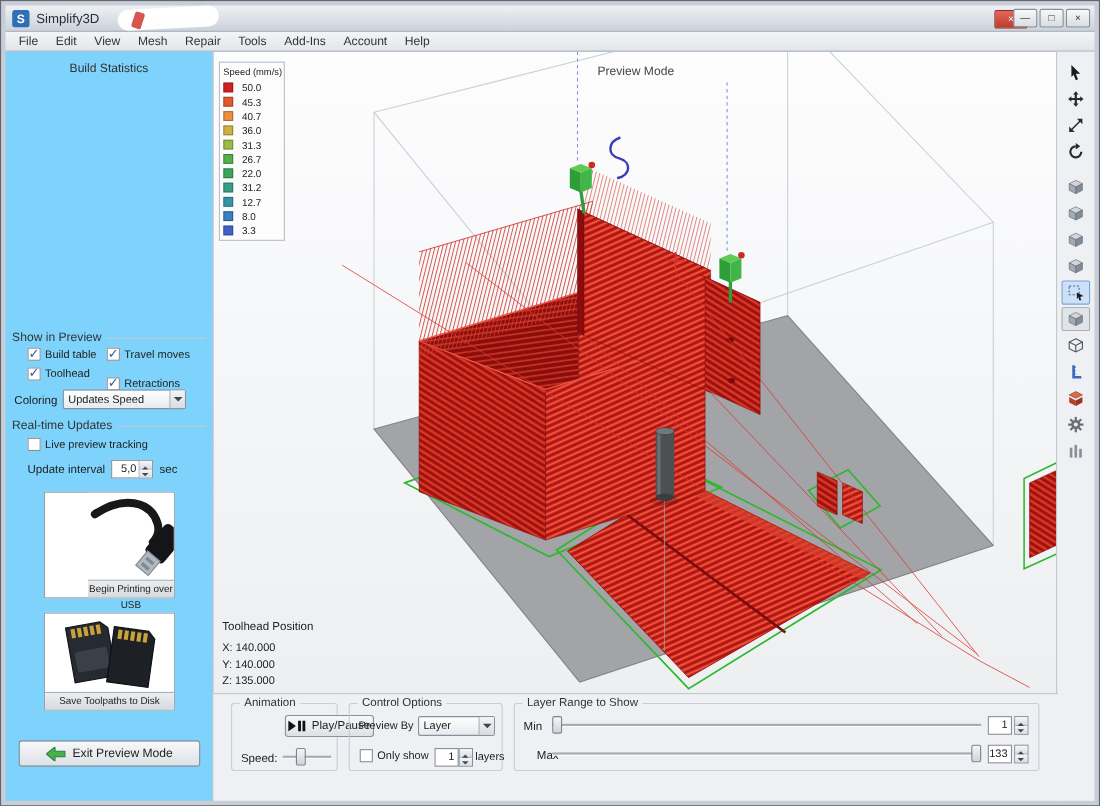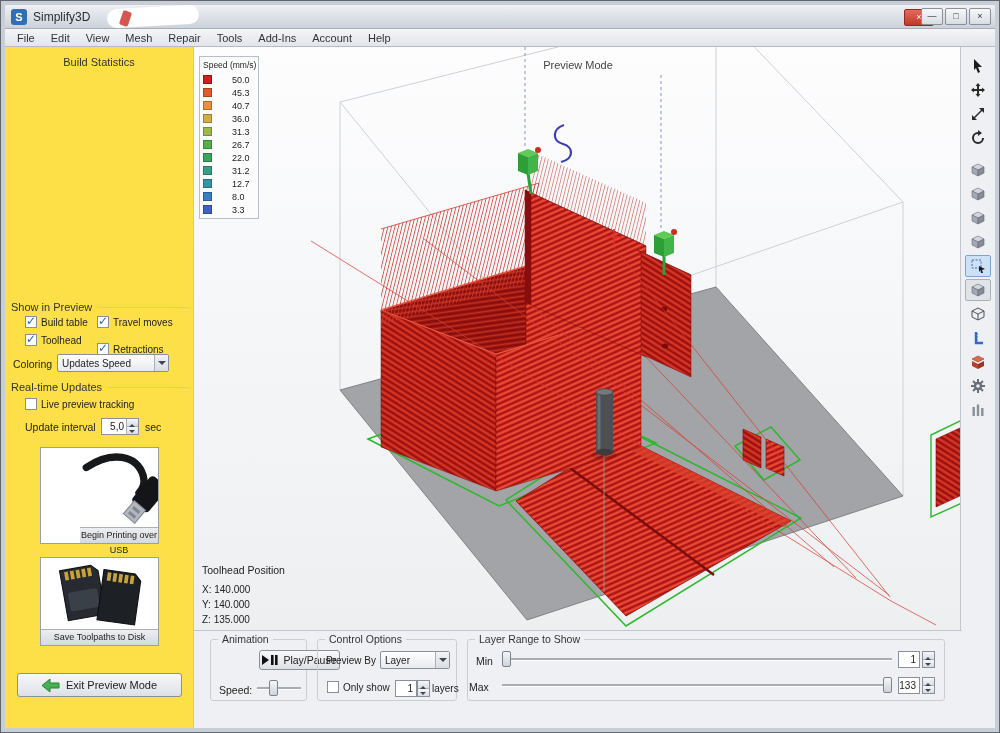--- a/index.html
+++ b/index.html
@@ -23,21 +23,21 @@
     border-radius:2px; font-size:9px; color:#333; text-align:center; line-height:15px; }
 
   
   .menubar { position:absolute; left:4px; right:4px; top:28px; height:18px;
     background:linear-gradient(#f3f5f7,#e2e5ea); border-bottom:1px solid #b6bcc6;
     display:flex; align-items:center; padding-left:4px; }
   .menu-item { font-size:11px; color:#333; padding:2px 8px; }
 
   
   .left-panel { position:absolute; left:4px; top:46px; width:189px; bottom:4px;
-    background:#fde047; border-right:1px solid #c2c7ce; }
+    background:#7dd3fc; border-right:1px solid #c2c7ce; }
   .stats-title { position:absolute; top:9px; left:0; right:0; text-align:center; font-size:11px; color:#333; }
   .stats-box { position:absolute; left:8px; top:26px; width:173px; height:222px; background:#fff;
     border:1px solid #aeb4bc; padding:6px 5px; font-size:10px; color:#222; line-height:12px; }
   .sect { position:absolute; left:6px; right:6px; display:flex; align-items:center; gap:5px;
     font-size:11px; color:#333; }
   .sect::after { content:""; flex:1; border-top:1px solid #c6cbd2; }
   .cb { position:absolute; display:flex; align-items:center; gap:4px; font-size:10px; color:#222; }
   .cbx { width:12px; height:12px; background:#fff; border:1px solid #8a9099; position:relative; flex:none; }
   .cbx.checked::after { content:"✓"; position:absolute; left:0px; top:-3px; font-size:12px;
     font-weight:bold; color:#2b62ad; }
@@ -66,21 +66,21 @@
   .exit-btn { position:absolute; left:12px; top:626px; width:165px; height:24px;
     background:linear-gradient(#f7f8fa,#dde1e6); border:1px solid #8b919b; border-radius:3px;
     display:flex; align-items:center; justify-content:center; gap:6px; font-size:11px; color:#222; }
 
   
   .viewport { position:absolute; left:193px; top:46px; width:768px; height:583px; overflow:hidden; }
   .preview-label { position:absolute; left:0; right:0; top:12px; text-align:center; font-size:11px; color:#444; }
   .legend { position:absolute; left:5px; top:9px; width:60px; background:rgba(252,252,253,.88);
     border:1px solid #b8bec6; padding:3px 2px 2px 3px; }
   .legend-title { font-size:8.5px; color:#222; margin-bottom:3px; white-space:nowrap; }
-  .legend-row { display:flex; align-items:center; gap:20px; height:13px; }
+  .legend-row { display:flex; align-items:center; gap:8px; height:13px; }
   .sw { width:9px; height:9px; flex:none; border:1px solid rgba(0,0,0,.25); }
   .lv { font-size:9px; color:#222; }
   .toolhead-pos { position:absolute; left:8px; top:516px; font-size:10px; color:#222; }
   .tp-title { font-size:10.5px; margin-bottom:4px; }
   .toolhead-pos div { line-height:15px; }
 
   
   .right-toolbar { position:absolute; right:4px; top:46px; width:35px; bottom:4px;
     background:#eef0f3; border-left:1px solid #c2c7ce; display:flex; flex-direction:column;
     align-items:center; padding-top:8px; }
@@ -578,21 +578,21 @@
       <span class="lbl" style="left:8px;top:15px;">Min</span>
       <div class="slider" style="left:34px;top:11px;width:390px;">
         <div class="sl-track"></div>
         <div class="sl-thumb" style="left:0;"></div>
       </div>
       <div class="numbox" style="left:430px;top:11px;width:22px;">1</div>
       <div class="spin2" style="left:454px;top:11px;">
         <span class="spin-up"></span>
           <span class="spin-down"></span>
       </div>
-      <span class="lbl" style="left:1px;top:41px;">Max</span>
+      <span class="lbl" style="left:20px;top:41px;">Max</span>
       <div class="slider" style="left:34px;top:37px;width:390px;">
         <div class="sl-track"></div>
         <div class="sl-thumb" style="left:381px;"></div>
       </div>
       <div class="numbox" style="left:430px;top:37px;width:22px;">133</div>
       <div class="spin2" style="left:454px;top:37px;">
         <span class="spin-up"></span>
           <span class="spin-down"></span>
       </div>
     </div>

